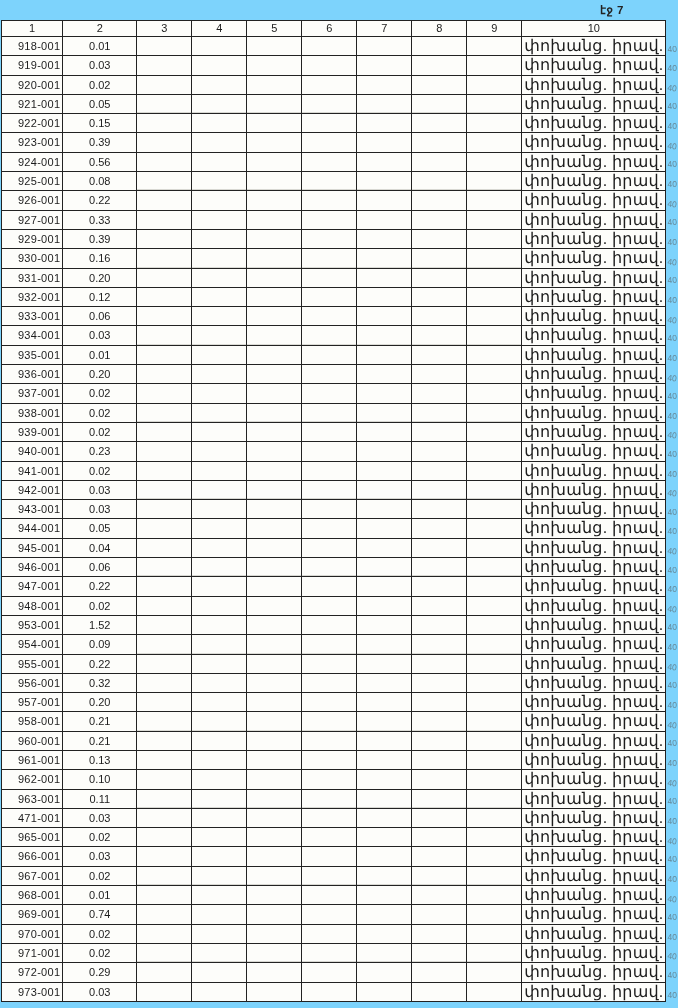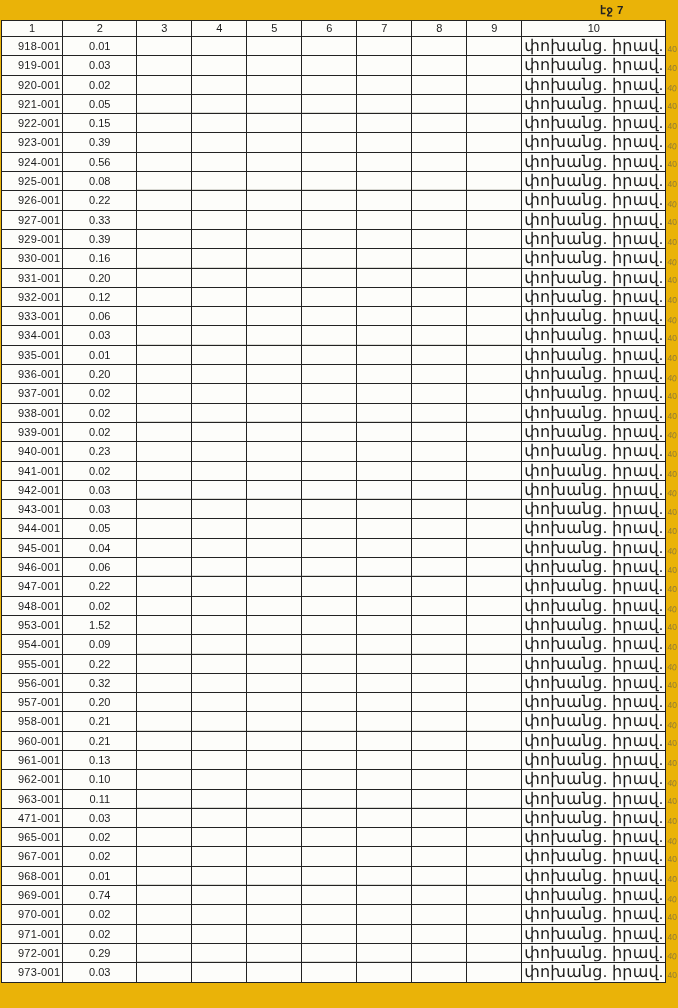--- a/index.html
+++ b/index.html
@@ -6,21 +6,21 @@
   body{
     width:678px;height:1008px;
     background:#f2f2ee;
     font-family:"Liberation Sans",sans-serif;
     color:#1c1c1c;
     -webkit-font-smoothing:antialiased;
   }
   .page{
     position:relative;
     width:678px;height:1008px;
-    background:#eab308;
+    background:#7dd3fc;
     overflow:hidden;
   }
   .page-label{
     position:absolute;
     top:3px;
     right:54px;
     font-size:11.5px;
     font-weight:bold;
     letter-spacing:.5px;
     color:#222;
@@ -637,20 +637,33 @@
     <td class="c-empty"></td>
     <td class="c-empty"></td>
     <td class="c-empty"></td>
     <td class="c-empty"></td>
     <td class="c-empty"></td>
     <td class="c-empty"></td>
     <td class="c-note">փոխանց. իրավ.</td>
     <td class="c-mark">40</td>
   </tr>
         <tr>
+    <td class="c-id">966-001</td>
+    <td class="c-val">0.03</td>
+    <td class="c-empty"></td>
+    <td class="c-empty"></td>
+    <td class="c-empty"></td>
+    <td class="c-empty"></td>
+    <td class="c-empty"></td>
+    <td class="c-empty"></td>
+    <td class="c-empty"></td>
+    <td class="c-note">փոխանց. իրավ.</td>
+    <td class="c-mark">40</td>
+  </tr>
+        <tr>
     <td class="c-id">967-001</td>
     <td class="c-val">0.02</td>
     <td class="c-empty"></td>
     <td class="c-empty"></td>
     <td class="c-empty"></td>
     <td class="c-empty"></td>
     <td class="c-empty"></td>
     <td class="c-empty"></td>
     <td class="c-empty"></td>
     <td class="c-note">փոխանց. իրավ.</td>

